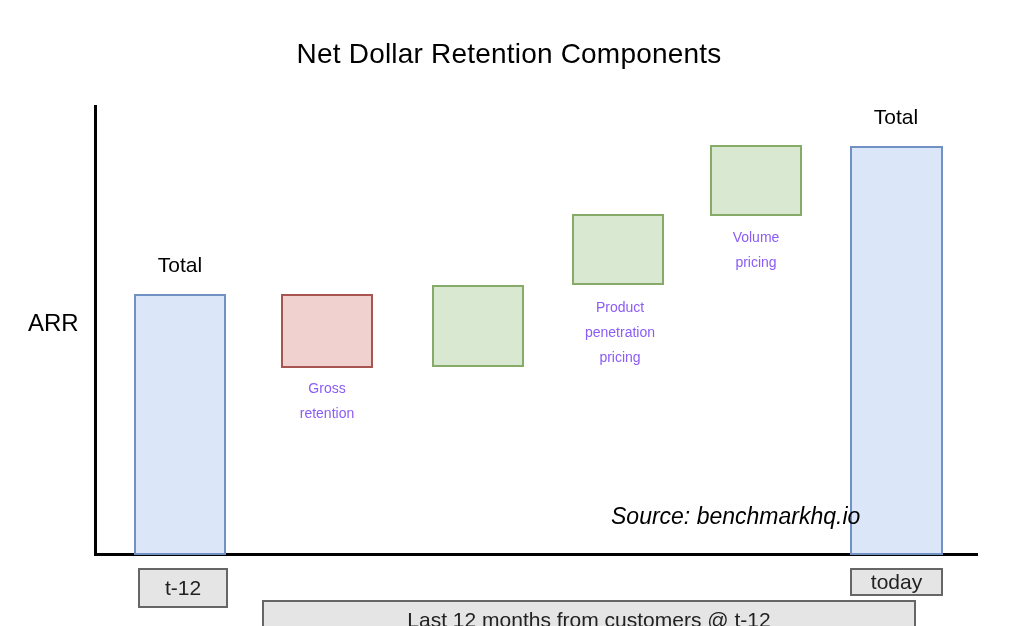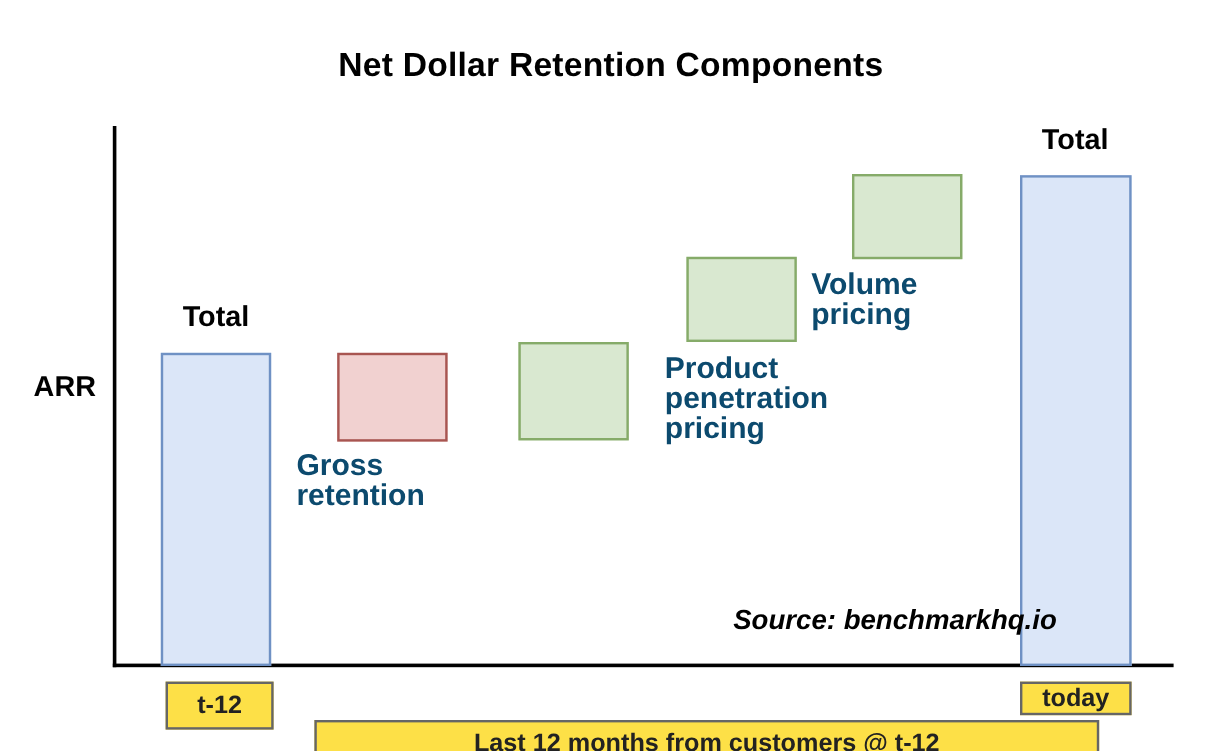--- a/index.html
+++ b/index.html
@@ -11,21 +11,20 @@
     width: 1018px;
     height: 626px;
     font-family: "Liberation Sans", sans-serif;
     color: #000000;
     overflow: hidden;
   }
   #chart-root {
     position: relative;
     width: 1018px;
     height: 626px;
-    font-weight: bold;
   }
   .chart-title {
     position: absolute;
     left: 0;
     top: 38px;
     width: 1018px;
     text-align: center;
     font-size: 28px;
     letter-spacing: 0.2px;
     color: #000;
@@ -67,37 +66,37 @@
   .bar-negative {
     background: #f1d1d0;
     border-color: #a85551;
   }
   .bar-positive {
     background: #d9e8d0;
     border-color: #86ab69;
   }
   .bar-caption {
     position: absolute;
-    font-size: 25px;
+    font-size: 14px;
     line-height: 25px;
-    text-align: left;
-    color: #0c4a6e;
+    text-align: center;
+    color: #8b5cf6;
     white-space: pre-line;
   }
   .total-caption {
     position: absolute;
-    font-size: 24px;
+    font-size: 21px;
     line-height: 25px;
     text-align: center;
     color: #000;
   }
   .period-box {
     position: absolute;
     box-sizing: border-box;
-    background: #fde047;
+    background: #e5e5e5;
     border: 2px solid #666666;
     display: flex;
     align-items: center;
     justify-content: center;
     font-size: 21px;
     color: #222;
   }
   .source-note {
     position: absolute;
     font-style: italic;
@@ -121,21 +120,21 @@
   <div class="total-caption" style="left:100px; top:252px; width:160px;">Total</div>
   <div class="bar bar-total" style="left:134px; top:294px; width:92px; height:261px;"></div>
 
   <div class="bar bar-negative" style="left:281px; top:294px; width:92px; height:74px;"></div>
   <div class="bar-caption" style="left:247px; top:376px; width:160px;">Gross
 retention</div>
 
   <div class="bar bar-positive" style="left:432px; top:285px; width:92px; height:82px;"></div>
 
   <div class="bar bar-positive" style="left:572px; top:214px; width:92px; height:71px;"></div>
-  <div class="bar-caption" style="left:554px; top:295px; width:160px;">Product
+  <div class="bar-caption" style="left:540px; top:295px; width:160px;">Product
 penetration
 pricing</div>
 
   <div class="bar bar-positive" style="left:710px; top:145px; width:92px; height:71px;"></div>
   <div class="bar-caption" style="left:676px; top:225px; width:160px;">Volume
 pricing</div>
 
   <div class="total-caption" style="left:816px; top:104px; width:160px;">Total</div>
   <div class="bar bar-total" style="left:850px; top:146px; width:93px; height:409px;"></div>
 

